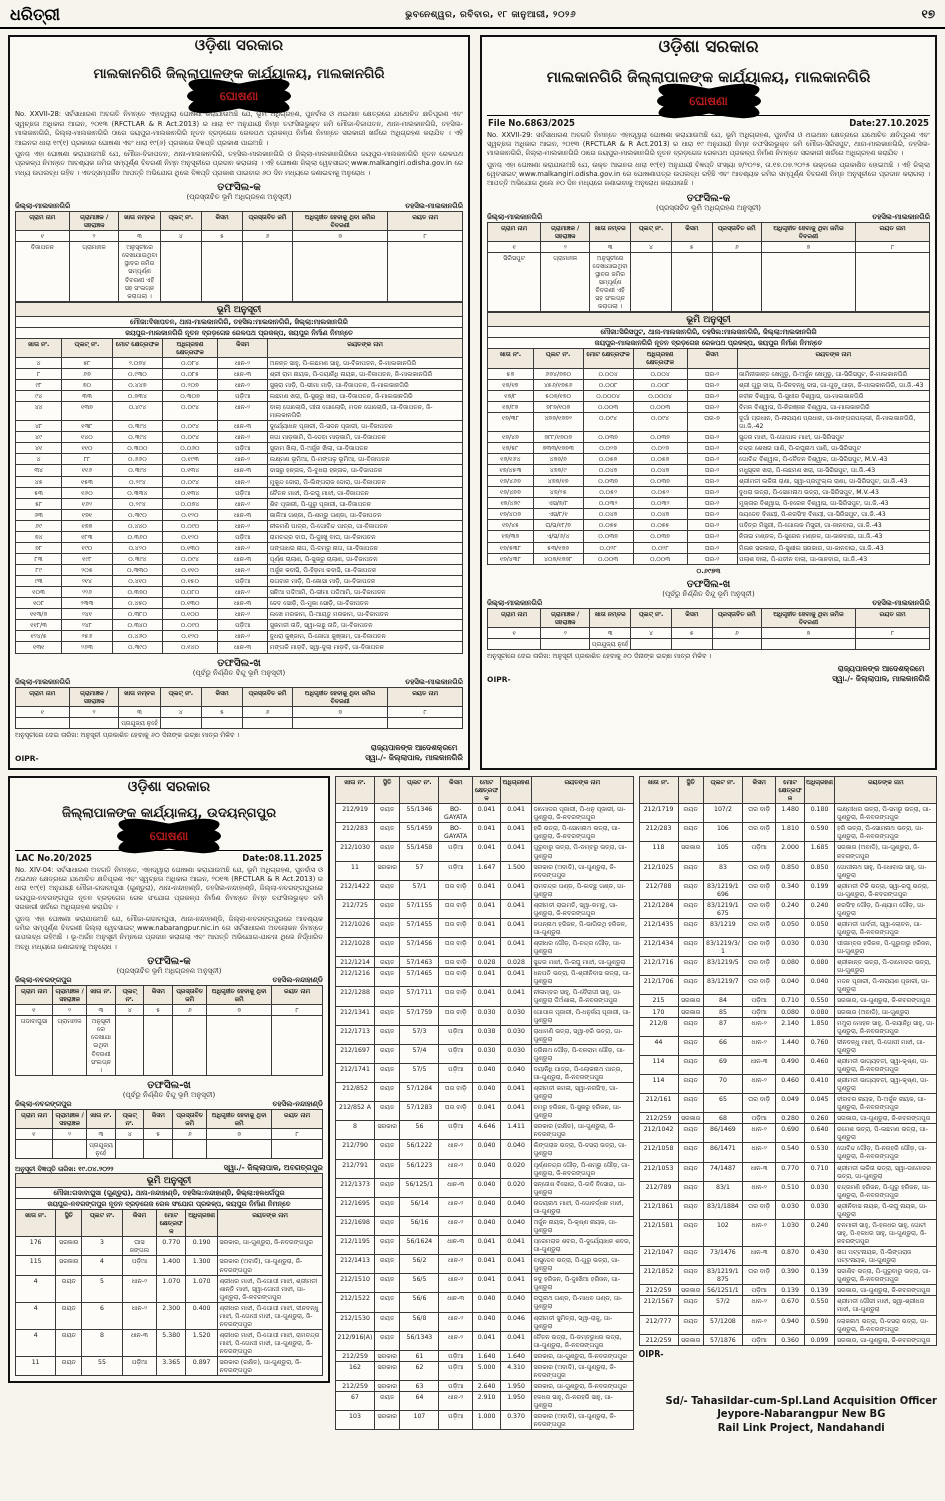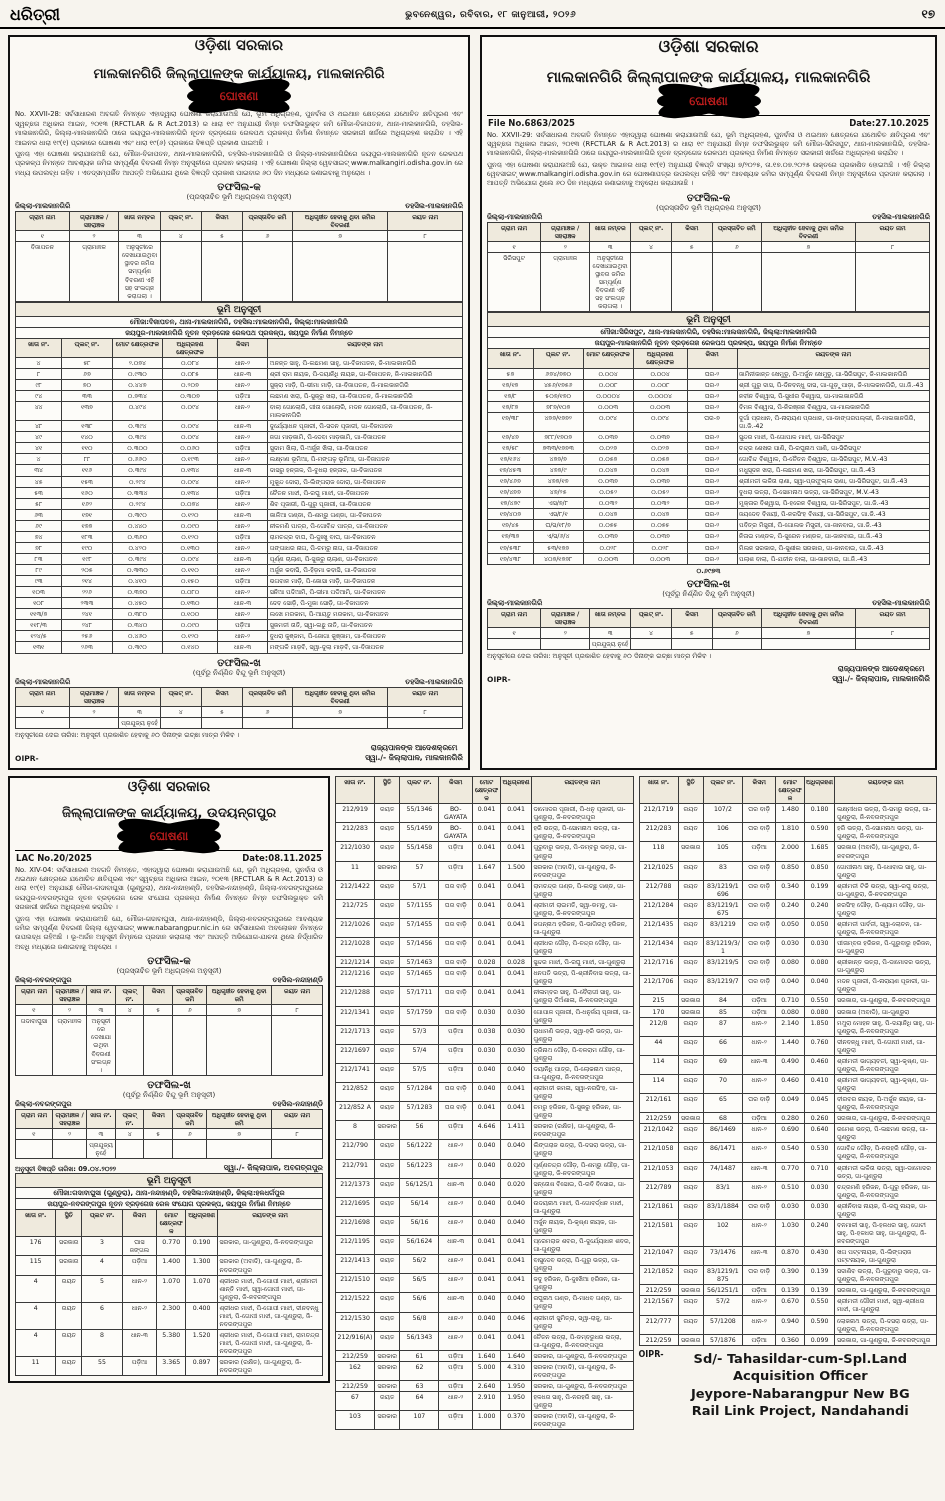--- a/index.html
+++ b/index.html
@@ -51,21 +51,21 @@
   .land-bar{text-align:center;font-weight:bold;font-size:9px;border:1px solid #3a3a3a;
             border-bottom:none;background:#efeadd;padding:1px;}
   .mouza-line{text-align:center;font-weight:bold;font-size:6.8px;border:1px solid #3a3a3a;
               border-bottom:none;padding:1px;background:#fdfcf9;}
   .sig-row{display:flex;justify-content:space-between;align-items:flex-end;font-size:7.5px;
            font-weight:bold;margin-top:4px;}
   .sig-right{text-align:center;line-height:1.35;}
   .note-line{font-size:6.6px;margin-top:2px;}
   .foot-block{display:flex;justify-content:space-between;align-items:flex-start;margin-top:4px;}
   .foot-oipr{font-size:8px;font-weight:bold;}
-  .foot-sign{text-align:center;font-size:13px;font-weight:bold;line-height:1.35;}
+  .foot-sign{text-align:center;font-size:10px;font-weight:bold;line-height:1.35;margin-top:44px;}
 </style>
 </head>
 <body>
 
 <div class="page">
 
   <header class="masthead">
     <div class="paper-name">ଧରିତ୍ରୀ</div>
     <div class="dateline">ଭୁବନେଶ୍ୱର, ରବିବାର, ୧୮ ଜାନୁଆରୀ, ୨୦୨୬</div>
     <div class="page-no">୧୭</div>
@@ -764,21 +764,21 @@
               <td>ପ୍ରଯୁଜ୍ୟ ନୁହେଁ</td>
               <td></td>
               <td></td>
               <td></td>
               <td></td>
               <td></td>
             </tr>
           </tbody>
       </table>
       <div class="sig-row">
-        <span class="note-line">ଅନୁସୂଚୀ ବିଜ୍ଞପ୍ତି ତାରିଖ: 09.୦୪.୨୦୨୨</span>
+        <span class="note-line">ଅନୁସୂଚୀ ବିଜ୍ଞପ୍ତି ତାରିଖ: ୧୯.୦୪.୨୦୨୨</span>
         <span class="sig-right">
           <span>ସ୍ୱା./- ଜିଲ୍ଲାପାଳ, ଅବଗତ୍ଗପୁର</span>
         </span>
       </div>
       <div class="land-bar">ଭୂମି ଅନୁସୂଚୀ</div>
       <div class="mouza-line">ମୌଜା:ଗଦାବାଘୁସା (ଗୁଣ୍ଡୁରା), ଥାନା-ନନ୍ଦାହାଣ୍ଡି, ତହସିଲ:ନନ୍ଦାହାଣ୍ଡି, ଜିଲ୍ଲା:ହଳଧର୍ଗପୁର</div>
       <div class="mouza-line">ଜୟପୁର-ନବରଙ୍ଗପୁର ନୂତନ ବ୍ରଡ଼ଗେଜ ରେଳ ସଂଯୋଗ ପ୍ରକଳ୍ପ, ଜୟପୁର ନିର୍ମାଣ ନିମନ୍ତେ</div>
       <table class="t7">
         <thead>
             <tr>

